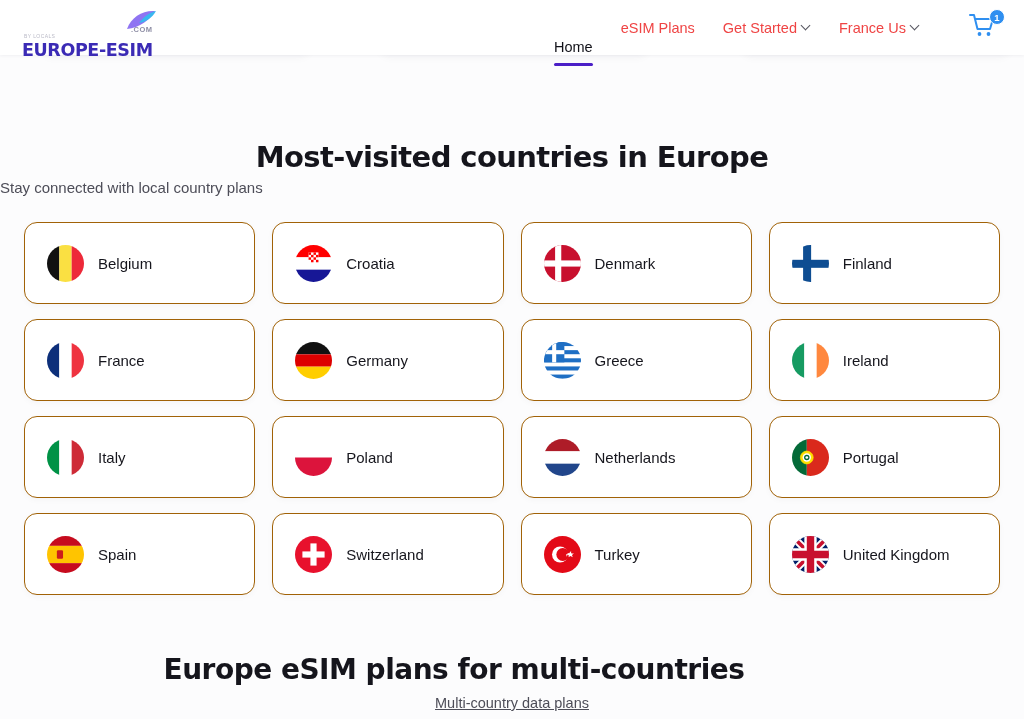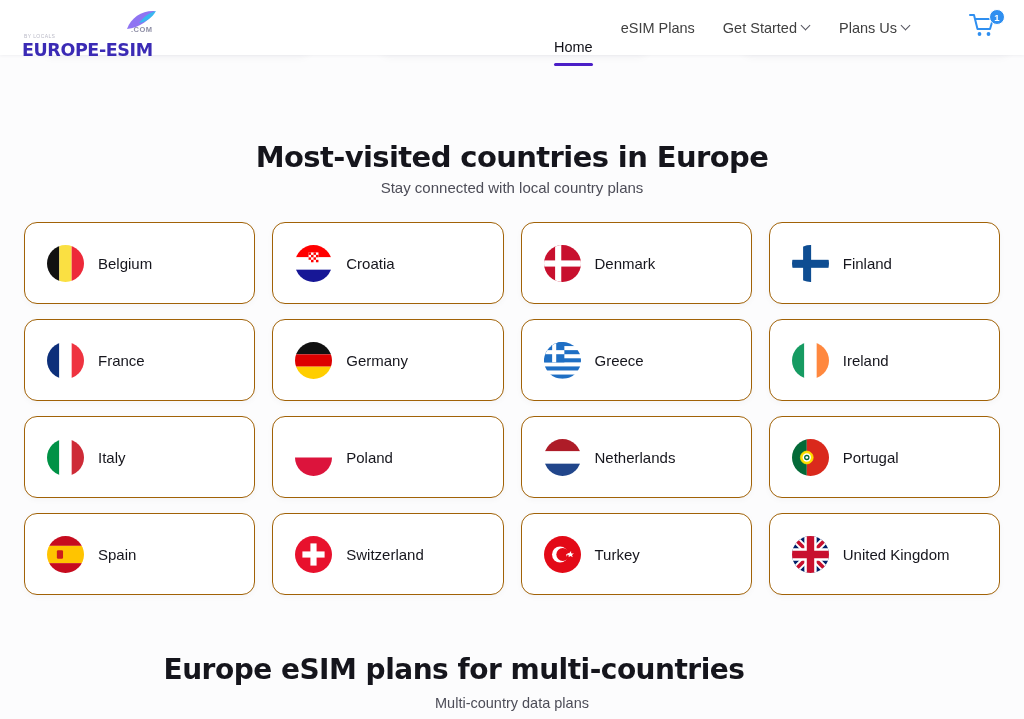--- a/index.html
+++ b/index.html
@@ -40,21 +40,21 @@
   }
   .logo-tag {
     position: absolute; left: 2px; top: 25px;
     font-size: 5px; color: #b9b9c6; letter-spacing: 0.4px;
   }
   .logo-swoosh { position: absolute; left: 103px; top: 1px; }
 
   .nav { position: absolute; left: 540px; top: 0; height: 55px; display: flex; align-items: center; gap: 0px; }
   .nav-item {
     position: relative; height: 55px; display: flex; align-items: center; gap: 5px;
-    padding: 0 14px; font-size: 14.5px; color: #404040; cursor: pointer;
+    padding: 0 14px; font-size: 14.5px; color: #ef4444; cursor: pointer;
     font-family: "Liberation Sans", sans-serif;
   }
   .nav-item.active { color: #111118; margin-top: 38px; }
   .nav-underline {
     position: absolute; bottom: 8px; left: 14px; right: 14px; height: 3px;
     background: #4b1fc7; border-radius: 2px;
   }
   .chev { display: inline-block; width: 9px; height: 9px; position: relative; top: -2px; }
   .chev::after {
     content: ""; position: absolute; left: 0; top: 1px;
@@ -69,21 +69,21 @@
     border: 1.5px solid #fff;
   }
 
   
   .sec-title {
     position: absolute; width: 1024px; text-align: center;
     font-family: "DejaVu Sans", sans-serif;
     font-weight: 700; font-size: 29px; color: #15151c; letter-spacing: -0.6px;
   }
   .sec-sub {
-    position: absolute; width: 1024px; text-align: center;
+    position: absolute; width: 1024px; 
     font-size: 15px; color: #4d4d58;
   }
 
   .grid { position: absolute; left: 24px; top: 222px; width: 976px; }
   .row { display: flex; gap: 17px; margin-bottom: 15px; }
   .country-card {
     width: 238px; height: 82px; background: #ffffff;
     border: 1px solid #a16207; border-radius: 13px;
     display: flex; align-items: center; padding-left: 22px; gap: 14px;
     box-shadow: 0 2px 6px rgba(30,30,60,0.03);
@@ -95,21 +95,21 @@
   .flag svg { display: block; width: 37px; height: 37px; }
 
   
   .sec2-title {
     position: absolute; top: 653px; width: 908px; text-align: center;
     font-family: "DejaVu Sans", sans-serif;
     font-weight: 700; font-size: 28px; color: #15151c; letter-spacing: -0.5px;
   }
   .sec2-sub {
     position: absolute; top: 695px; width: 1024px; text-align: center;
-    font-size: 14.5px; color: #4d4d58;
+    font-size: 14.5px; color: #4d4d58; text-decoration: underline;
   }
 </style>
 </head>
 <body>
 
 <div class="page">
 
   <div class="ghost-row">
     <div class="ghost-card" style="left:40px;width:272px;"></div>
     <div class="ghost-card" style="left:378px;width:272px;"></div>
@@ -134,21 +134,21 @@
         <div class="nav-underline"></div>
       </div>
       <div class="nav-item">
         <span>eSIM Plans</span>
       </div>
       <div class="nav-item">
         <span>Get Started</span>
         <span class="chev"></span>
       </div>
       <div class="nav-item">
-        <span>Plans Us</span>
+        <span>France Us</span>
         <span class="chev"></span>
       </div>
     </div>
 
     <div class="cart">
       <svg width="30" height="28" viewBox="0 0 30 28">
         <path d="M2 3 H6 L9.5 17 H22 L25 7 H8" fill="none" stroke="#2f8ff0" stroke-width="2" stroke-linecap="round" stroke-linejoin="round"></path>
         <circle cx="11.5" cy="22" r="1.9" fill="#2f8ff0"></circle>
         <circle cx="20.5" cy="22" r="1.9" fill="#2f8ff0"></circle>
       </svg>

